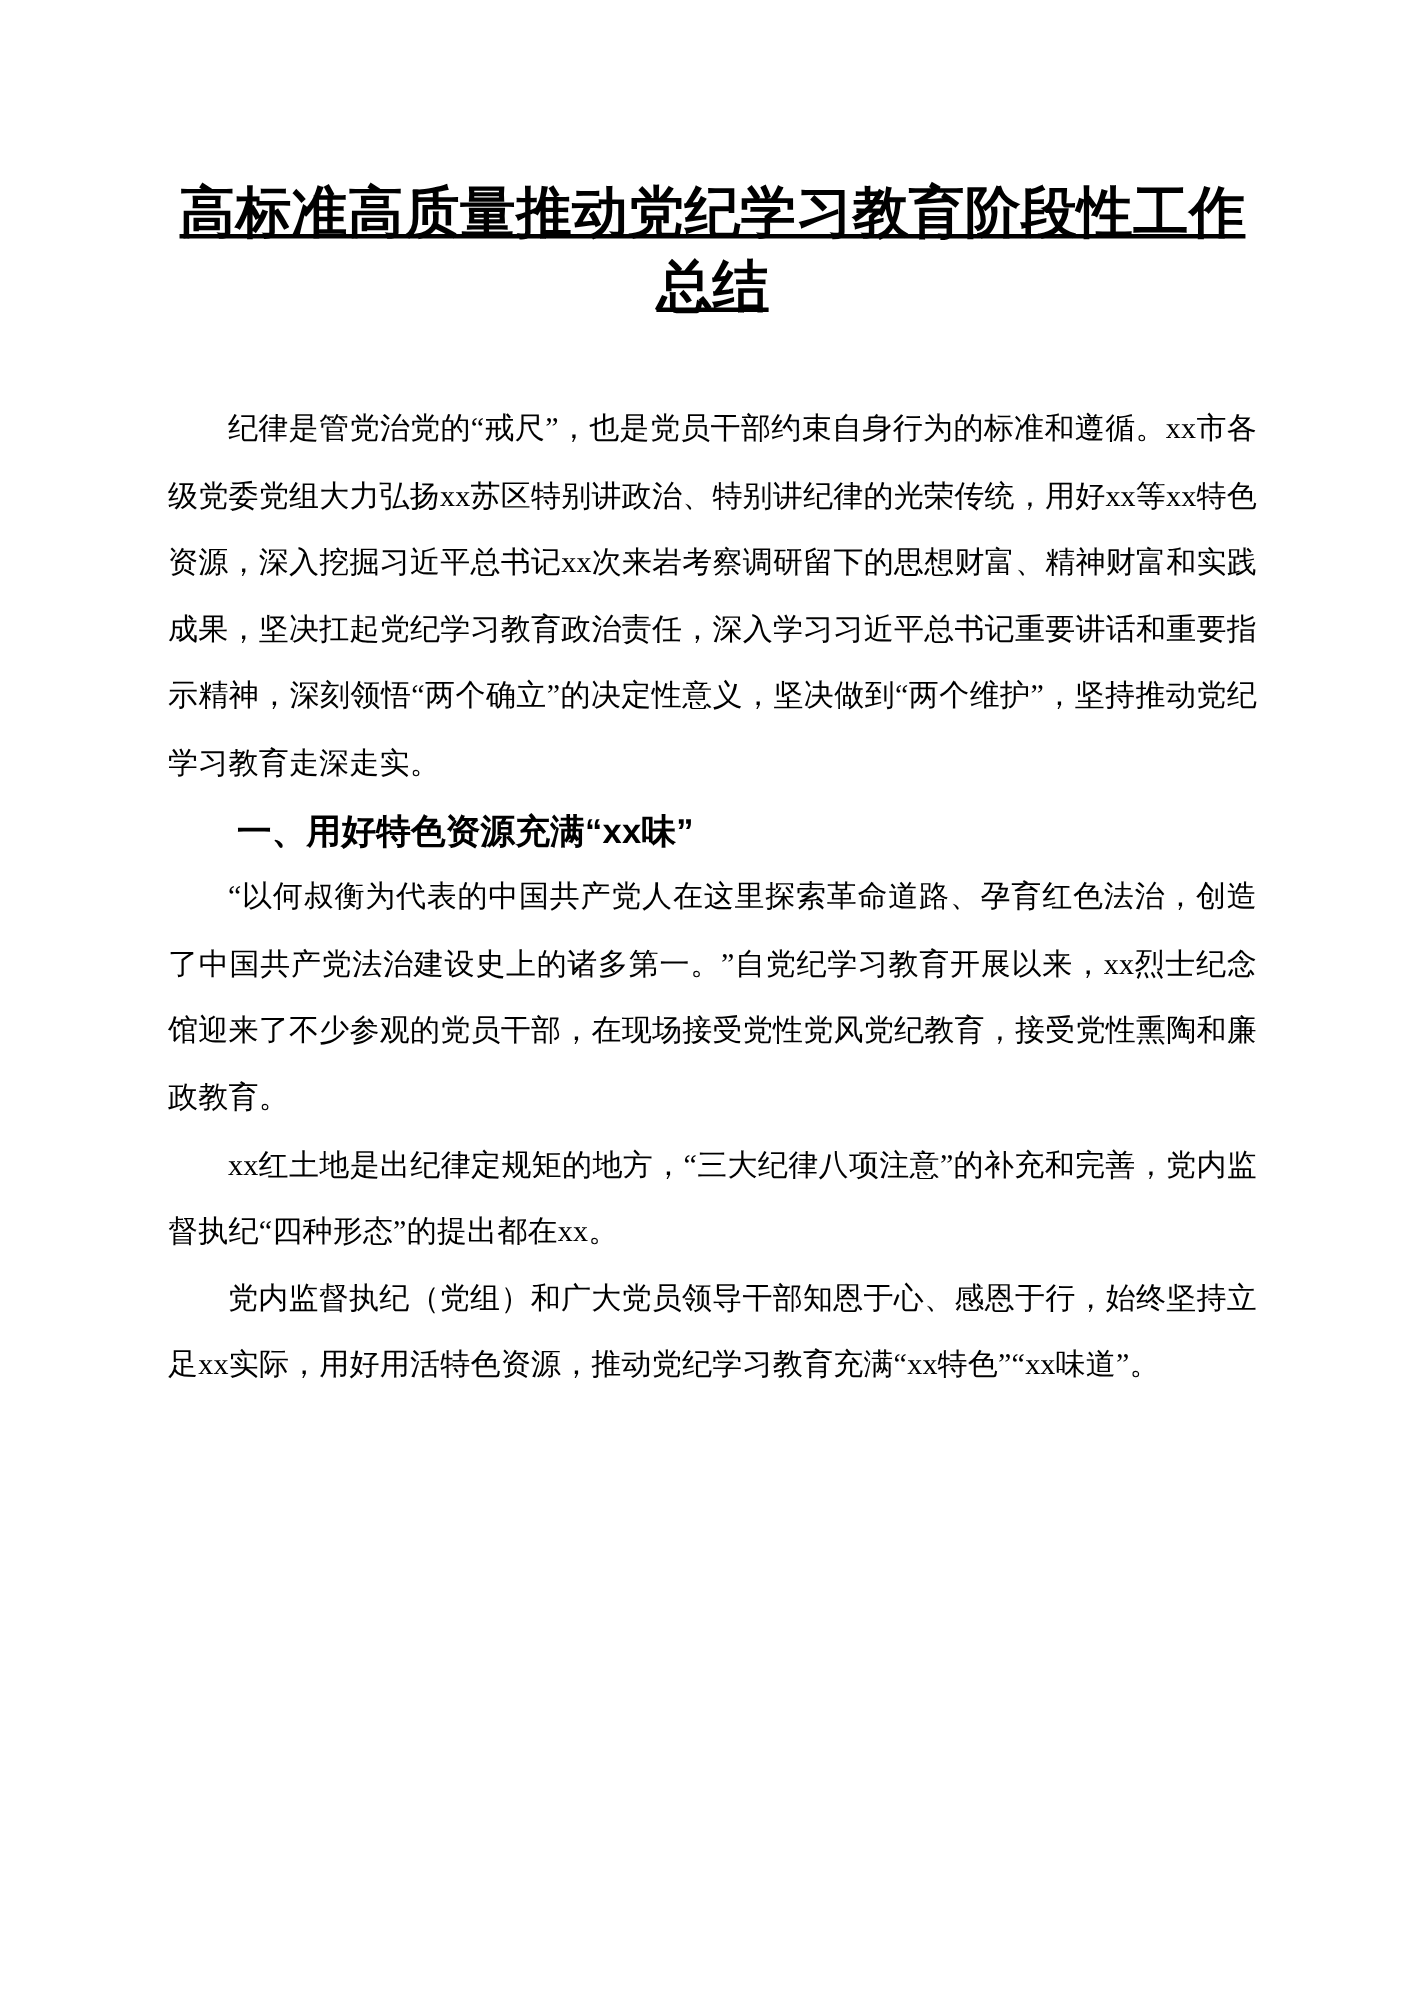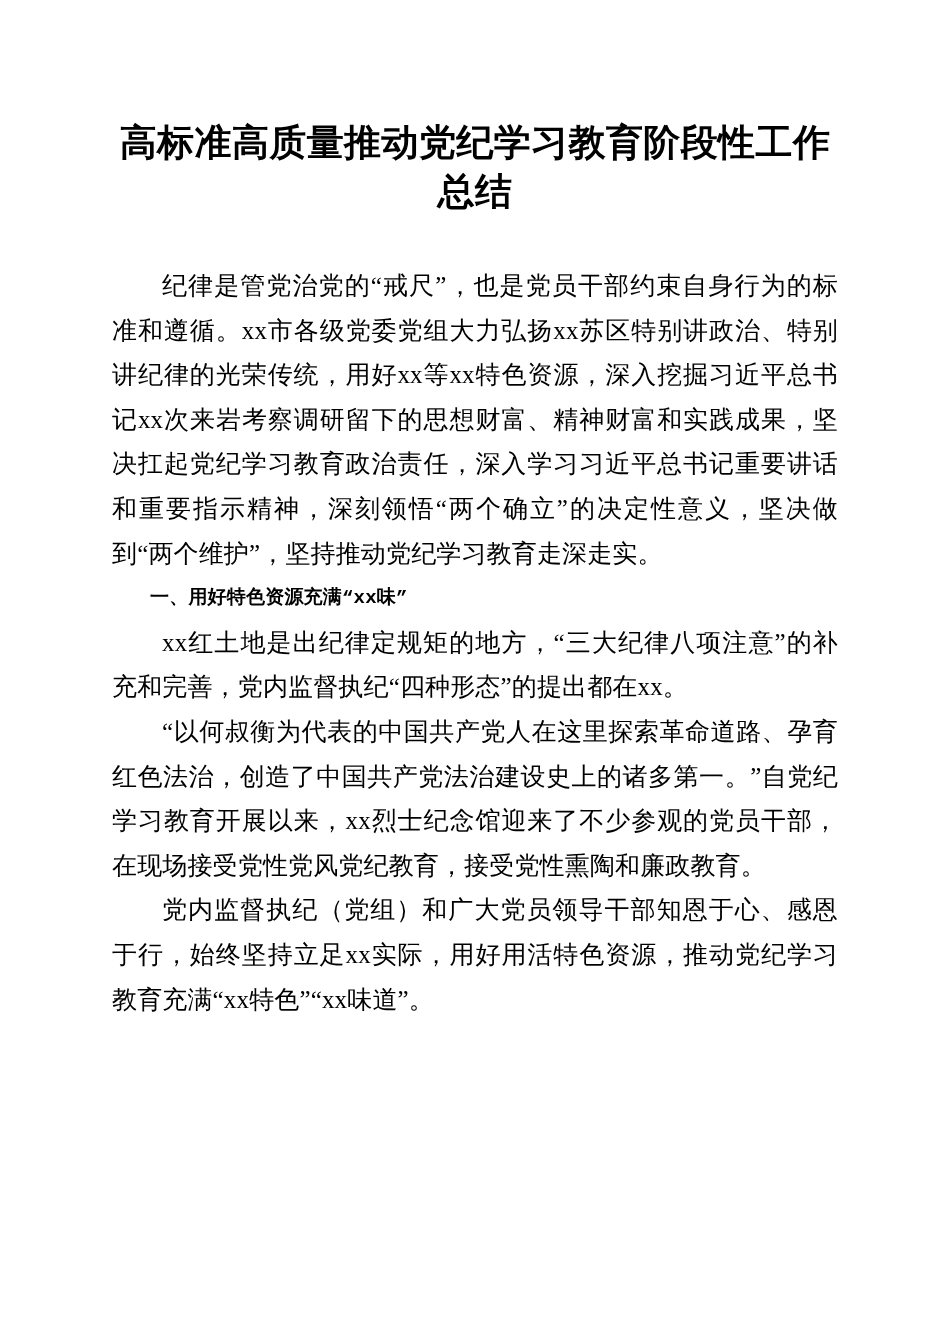--- a/index.html
+++ b/index.html
@@ -21,42 +21,43 @@
   .doc-title {
     font-family: "Liberation Serif", "DejaVu Serif", serif;
     font-weight: bold;
     font-size: 37px;
     line-height: 49px;
     text-align: center;
     color: #000000;
     letter-spacing: 0.4px;
     margin: 0 0 0 0;
     padding: 0 4px;
+    text-decoration: underline;
   }
 
   .body-block {
     margin-top: 48px;
   }
 
   .para {
     font-family: "Liberation Serif", "DejaVu Serif", serif;
-    font-size: 25px;
+    font-size: 20px;
     line-height: 44.6px;
     color: #000000;
     text-align: justify;
     text-justify: inter-ideograph;
     text-indent: 2em;
     margin: 0;
     letter-spacing: 0.15px;
     font-weight: 300;
   }
 
   .section-heading {
-    font-family: Liberation Mono, monospace;
-    font-size: 19px;
+    font-family: Liberation Sans, sans-serif;
+    font-size: 23px;
     line-height: 44.6px;
     font-weight: bold;
     color: #000000;
     text-indent: 2em;
     margin: 0;
     letter-spacing: 0.2px;
   }
 </style>
 </head>
 <body>
@@ -64,21 +65,21 @@
 <div class="page">
 
   <h1 class="doc-title">高标准高质量推动党纪学习教育阶段性工作总结</h1>
 
   <div class="body-block">
 
     <p class="para">纪律是管党治党的“戒尺”，也是党员干部约束自身行为的标准和遵循。xx市各级党委党组大力弘扬xx苏区特别讲政治、特别讲纪律的光荣传统，用好xx等xx特色资源，深入挖掘习近平总书记xx次来岩考察调研留下的思想财富、精神财富和实践成果，坚决扛起党纪学习教育政治责任，深入学习习近平总书记重要讲话和重要指示精神，深刻领悟“两个确立”的决定性意义，坚决做到“两个维护”，坚持推动党纪学习教育走深走实。</p>
 
     <p class="section-heading">一、用好特色资源充满“xx味”</p>
 
+    <p class="para">“以何叔衡为代表的中国共产党人在这里探索革命道路、孕育红色法治，创造了中国共产党法治建设史上的诸多第一。”自党纪学习教育开展以来，xx烈士纪念馆迎来了不少参观的党员干部，在现场接受党性党风党纪教育，接受党性熏陶和廉政教育。</p>
+
     <p class="para">xx红土地是出纪律定规矩的地方，“三大纪律八项注意”的补充和完善，党内监督执纪“四种形态”的提出都在xx。</p>
-
-    <p class="para">“以何叔衡为代表的中国共产党人在这里探索革命道路、孕育红色法治，创造了中国共产党法治建设史上的诸多第一。”自党纪学习教育开展以来，xx烈士纪念馆迎来了不少参观的党员干部，在现场接受党性党风党纪教育，接受党性熏陶和廉政教育。</p>
 
     <p class="para">党内监督执纪（党组）和广大党员领导干部知恩于心、感恩于行，始终坚持立足xx实际，用好用活特色资源，推动党纪学习教育充满“xx特色”“xx味道”。</p>
 
   </div>
 
 </div>
 
 </body></html>

